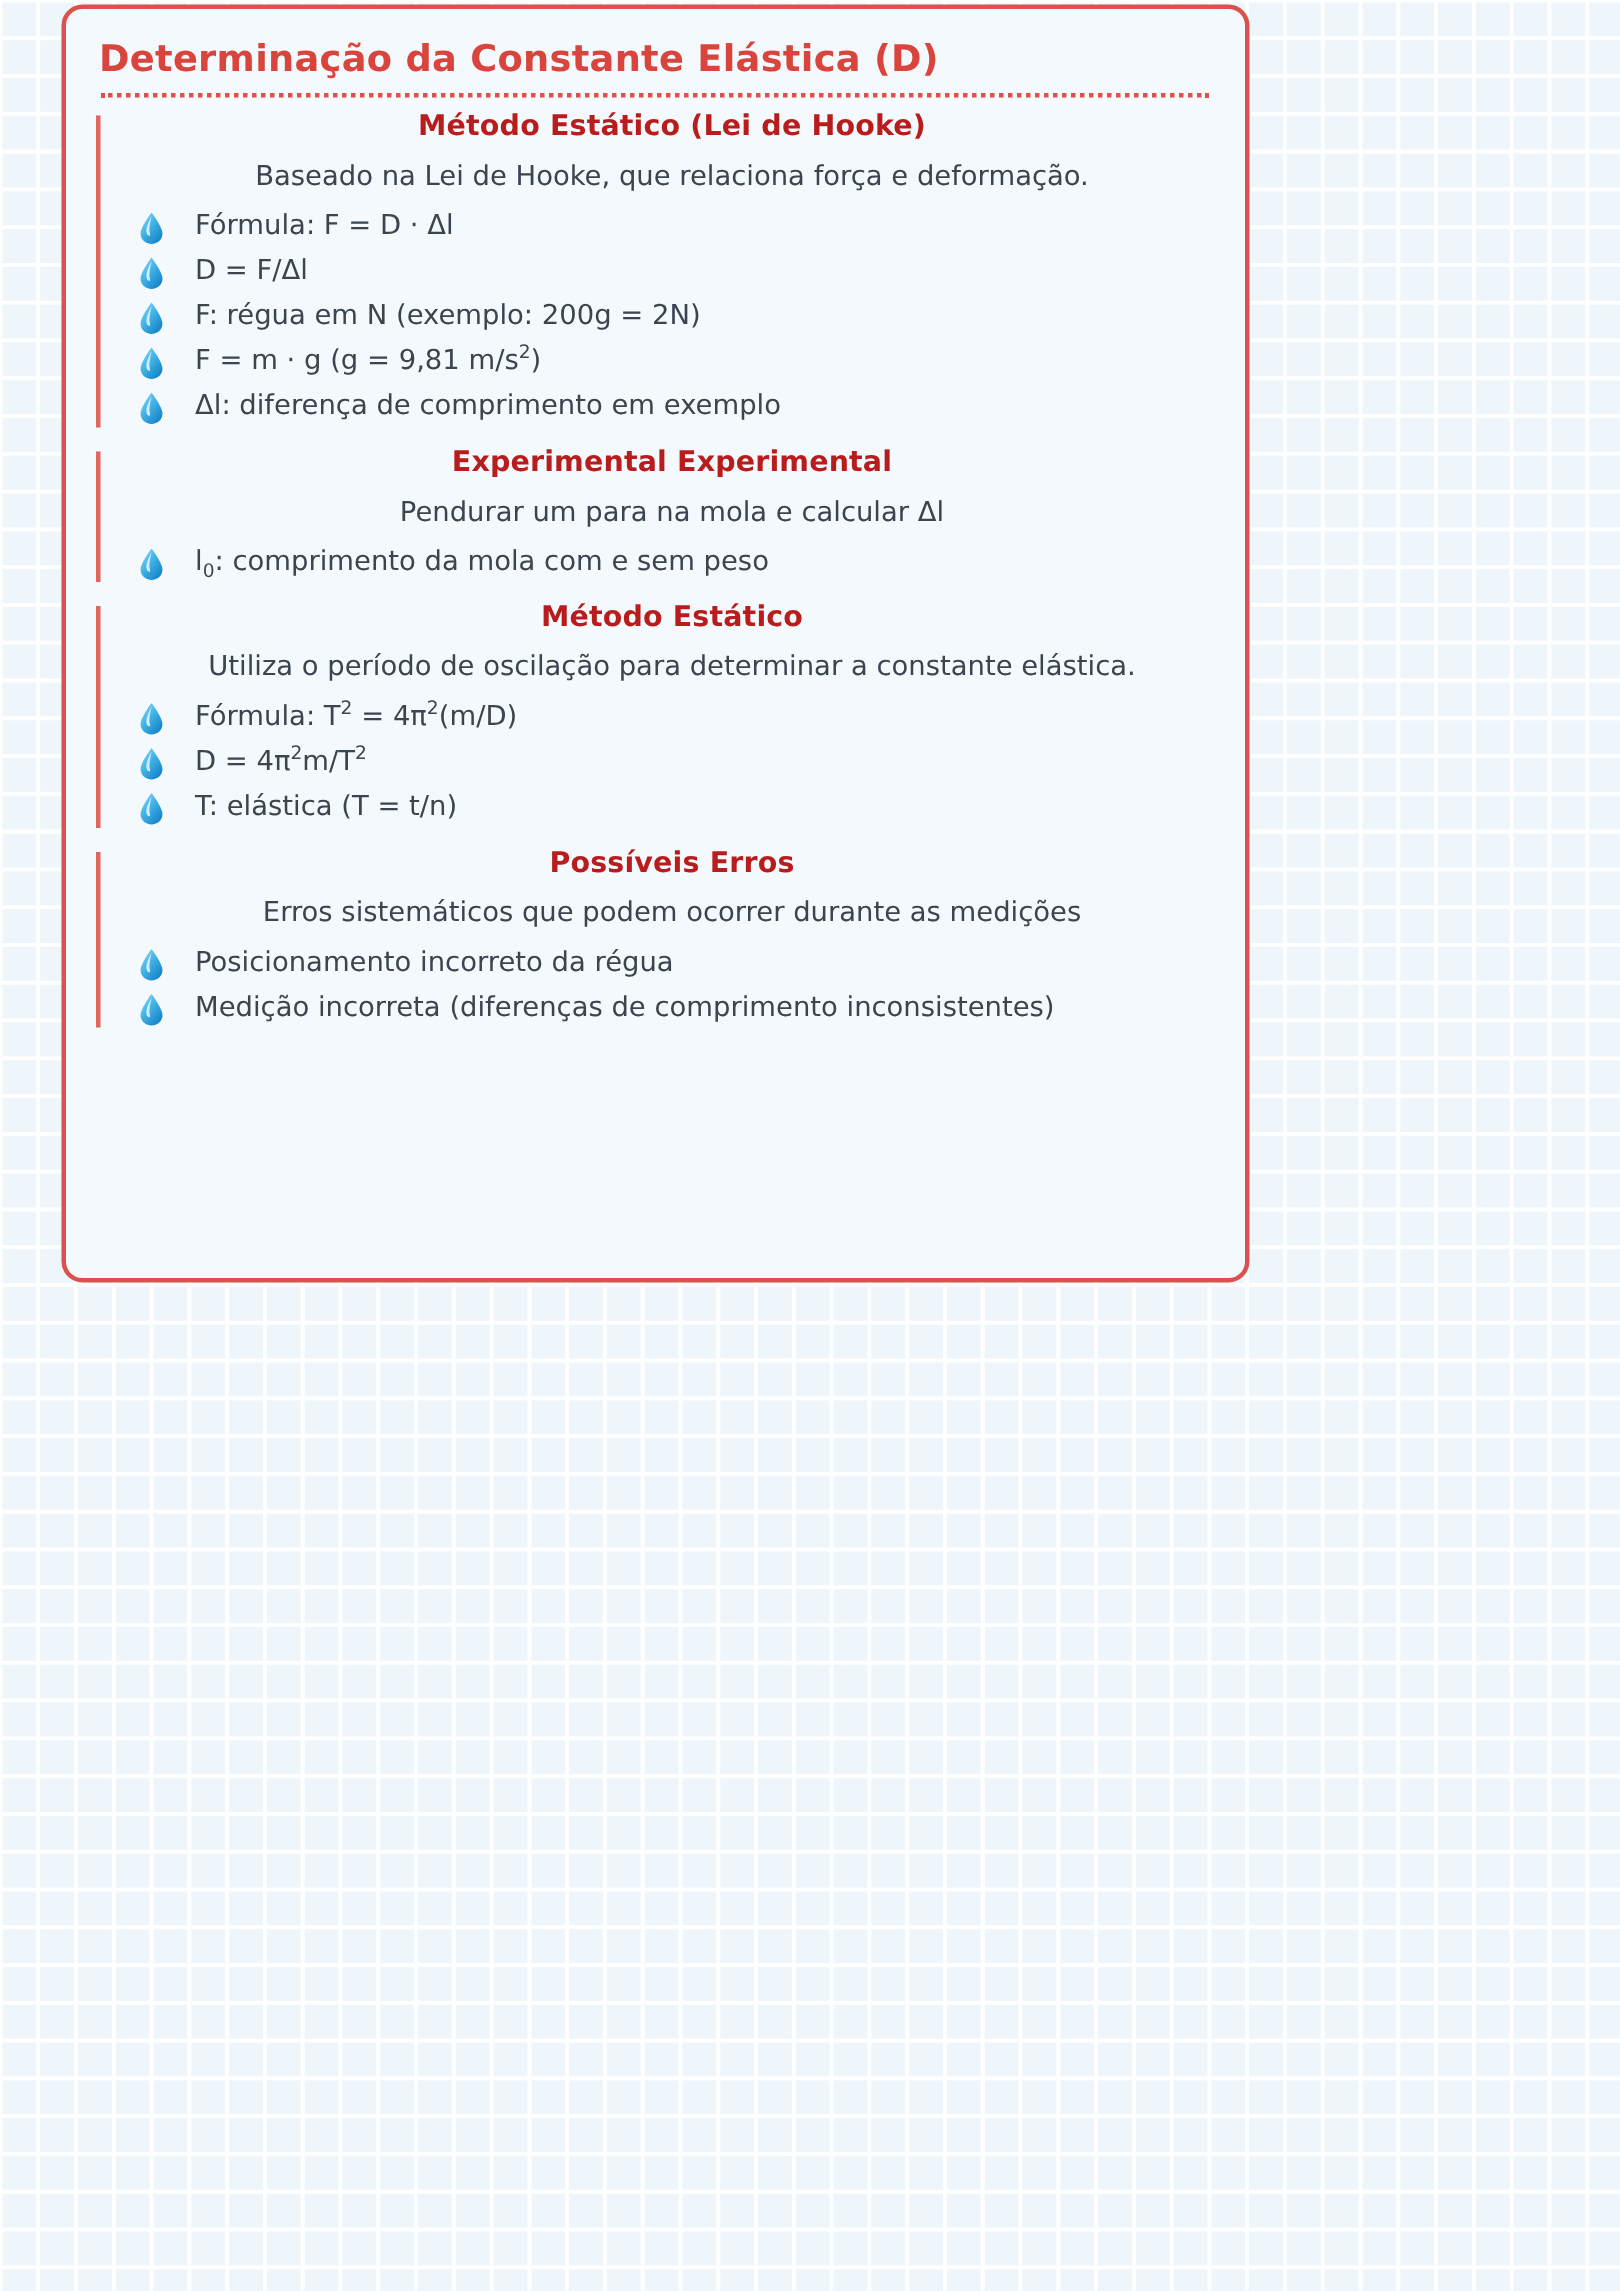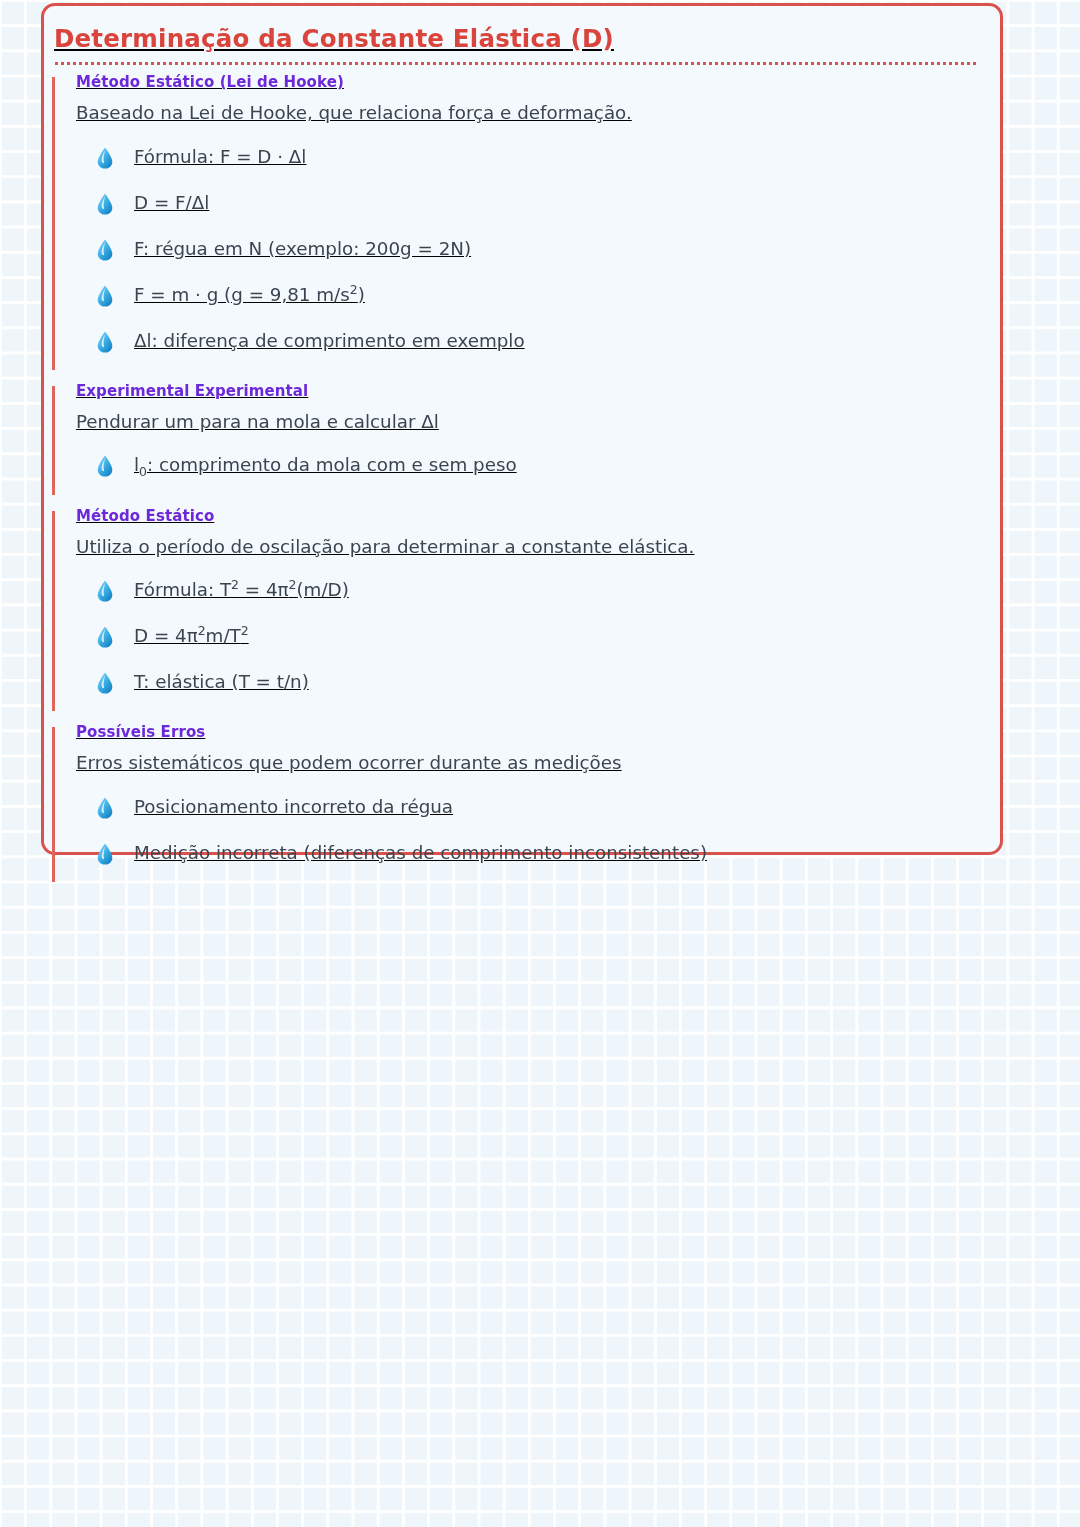--- a/index.html
+++ b/index.html
@@ -18,28 +18,27 @@
       linear-gradient(to bottom, rgba(255,255,255,0.55) 1px, transparent 1px);
     background-size: 25.2px 25.2px, 25.2px 25.2px, 25.2px 25.2px, 25.2px 25.2px;
     background-position: -1px -1px, -1px -1px, -1px -1px, -1px -1px;
     overflow: hidden;
   }
 
   .card {
     position: absolute;
     left: 41px;
     top: 3px;
-    width: 962px;
+    width: 792px;
     height: 852px;
     box-sizing: border-box;
     border: 3px solid #d9534c;
     border-radius: 14px;
     background: #f4f9fd;
-    padding: 18px 22px 10px 8px;
-    text-decoration: underline;
+    padding: 18px 22px 10px 20px;
   }
 
   .card-title {
     color: #d9453c;
     font-size: 24.5px;
     font-weight: bold;
     letter-spacing: 0.2px;
     line-height: 1.2;
     margin: 0 0 9px 2px;
   }
@@ -63,46 +62,48 @@
   .section-bar {
     position: absolute;
     left: 0;
     top: 4px;
     bottom: 4px;
     width: 2.5px;
     background: #e0655c;
   }
 
   .section-heading {
-    color: #6d28d9;
-    font-size: 15px;
+    color: #b91c1c;
+    font-size: 19px;
     font-weight: bold;
     letter-spacing: 0.1px;
     margin: 8px 0 10px 0;
     line-height: 1.2;
+    text-align: center;
   }
 
   .section-desc {
     color: #3b4550;
     font-size: 18.3px;
     line-height: 1.35;
     margin: 0 0 6px 0;
     font-weight: normal;
+    text-align: center;
   }
 
   .bullets {
     list-style: none;
     margin: 0;
     padding: 0;
   }
 
   .bullet {
     display: flex;
     align-items: flex-start;
-    margin: 16px;
+    margin: 0;
     padding: 3.5px 0;
   }
 
   .drop-icon {
     flex: 0 0 auto;
     width: 16px;
     height: 22px;
     margin: 1px 21px 0 5px;
     display: block;
   }

